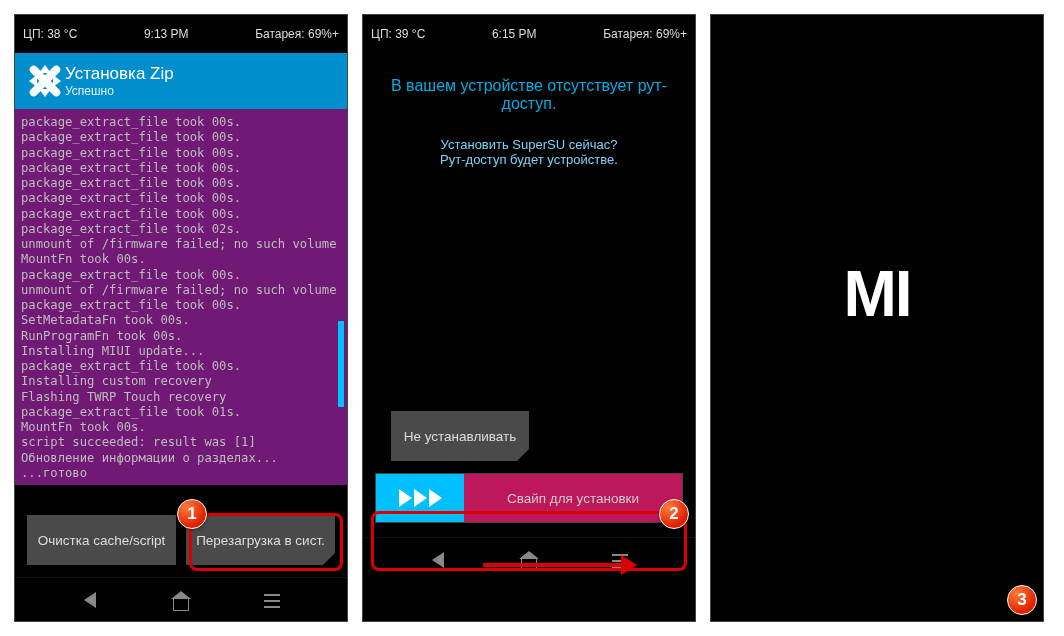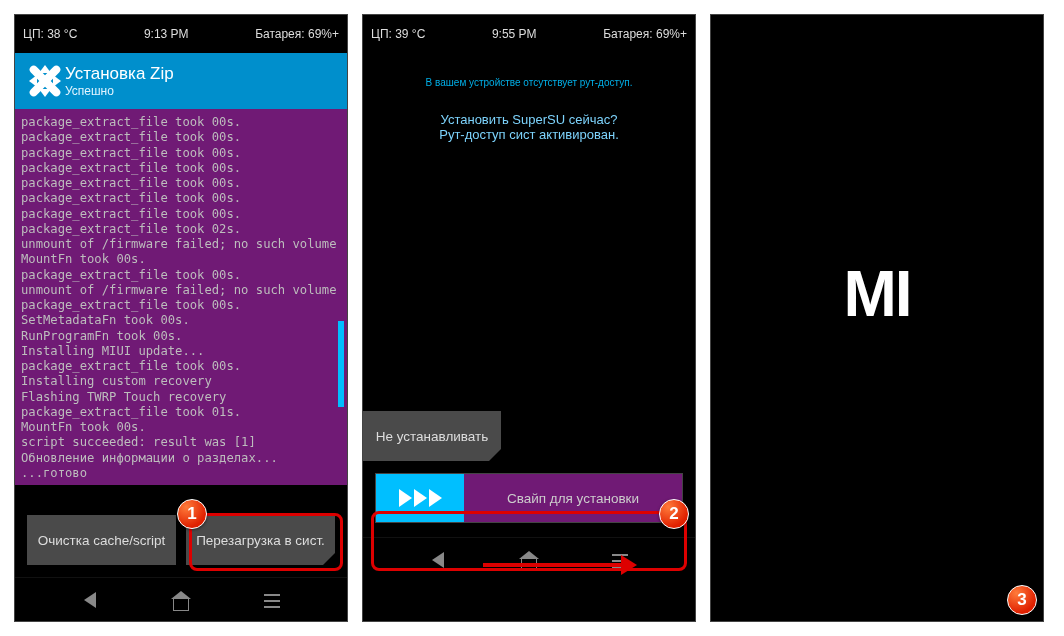--- a/index.html
+++ b/index.html
@@ -33,24 +33,24 @@
 .callout { border: 3px solid #d00; border-radius: 8px; position: absolute; pointer-events: none; }
 .navbar { height: 44px; background: #000; display: flex; justify-content: space-around; align-items: center; padding: 0 30px; border-top: 1px solid #111; }
 .nav-back, .nav-home, .nav-recent { width: 24px; height: 24px; position: relative; }
 .nav-back::before { content: ""; position: absolute; width: 0; height: 0; border-top: 8px solid transparent; border-bottom: 8px solid transparent; border-right: 12px solid #888; left: 6px; top: 4px; }
 .nav-home::before { content: ""; position: absolute; width: 14px; height: 12px; border: 1.5px solid #888; border-top: none; left: 4px; top: 10px; }
 .nav-home::after { content: ""; position: absolute; width: 0; height: 0; border-left: 10px solid transparent; border-right: 10px solid transparent; border-bottom: 8px solid #888; left: 2px; top: 3px; }
 .nav-recent::before { content: ""; position: absolute; width: 16px; height: 2px; background: #888; top: 6px; left: 4px; box-shadow: 0 6px 0 #888, 0 12px 0 #888; }
 
 
 .msgarea { text-align: center; color: #ccc; font-size: 13px; padding: 24px 20px 0; }
-.msg-link { color: #00aee6; font-size: 10px; display: block; margin-bottom: 24px; }
+.msg-link { color: #00aee6; font-size: 16px; display: block; margin-bottom: 24px; }
 .msg-white { color: #7dd3fc; }
-.btn-sm { width: 138px; margin-left: 0; }
-.swipe { margin: 10px 12px 14px; height: 50px; background: #701a75; display: flex; align-items: center; color: #ccc; font-size: 13.5px; position: relative; border: 1px solid #444; }
+.btn-sm { width: 138px; margin-left: 28px; }
+.swipe { margin: 10px 12px 14px; height: 50px; background: #be185d; display: flex; align-items: center; color: #ccc; font-size: 13.5px; position: relative; border: 1px solid #444; }
 .swipe::after { content: ""; position: absolute; right: -1px; bottom: -1px; width: 0; height: 0; border-right: 14px solid #000; border-top: 14px solid transparent; }
 .swipe-handle { width: 88px; height: 100%; background: #00bfff; display: flex; align-items: center; justify-content: center; gap: 2px; }
 .play { width: 0; height: 0; border-top: 9px solid transparent; border-bottom: 9px solid transparent; border-left: 13px solid #fff; }
 .swipe-label { flex: 1; text-align: center; }
 .arrow-right { position: absolute; left: 120px; bottom: -2px; width: 140px; height: 4px; background: #d00; }
 .arrow-right::after { content: ""; position: absolute; right: -14px; top: -8px; width: 0; height: 0; border-top: 10px solid transparent; border-bottom: 10px solid transparent; border-left: 16px solid #d00; }
 
 
 .mi-logo { position: absolute; left: 50%; top: 46%; transform: translate(-50%,-50%); color: #fff; display: flex; align-items: flex-end; gap: 8px; }
 .mi-m { font-family: Arial; font-size: 64px; font-weight: 900; letter-spacing: -2px; }
@@ -121,28 +121,28 @@
     <div class="nav-home"></div>
     <div class="nav-recent"></div>
   </div>
   <div class="callout" style="left:174px; top:498px; width:154px; height:58px;"></div>
   <div class="badge" style="left:162px; top:484px;">1</div>
 </div>
 
 <div class="phone col1">
   <div class="statusbar">
     <span>ЦП: 39 °C</span>
-    <span>9:55 PM</span>
+    <span>6:15 PM</span>
     <span>Батарея: 69%+</span>
   </div>
   <div class="content2">
     <div class="msgarea">
       <span class="msg-link">В вашем устройстве отсутствует рут-доступ.</span>
       <div class="msg-white">Установить SuperSU сейчас?</div>
-      <div class="msg-white">Рут-доступ сист активирован.</div>
+      <div class="msg-white">Рут-доступ будет устройстве.</div>
     </div>
     <div class="spacer1"></div>
     <div style="padding-bottom:2px;">
       <div class="btn btn-sm notch">Не устанавливать</div>
     </div>
     <div class="swipe">
       <div class="swipe-handle">
         <span class="play"></span>
         <span class="play"></span>
         <span class="play"></span>

